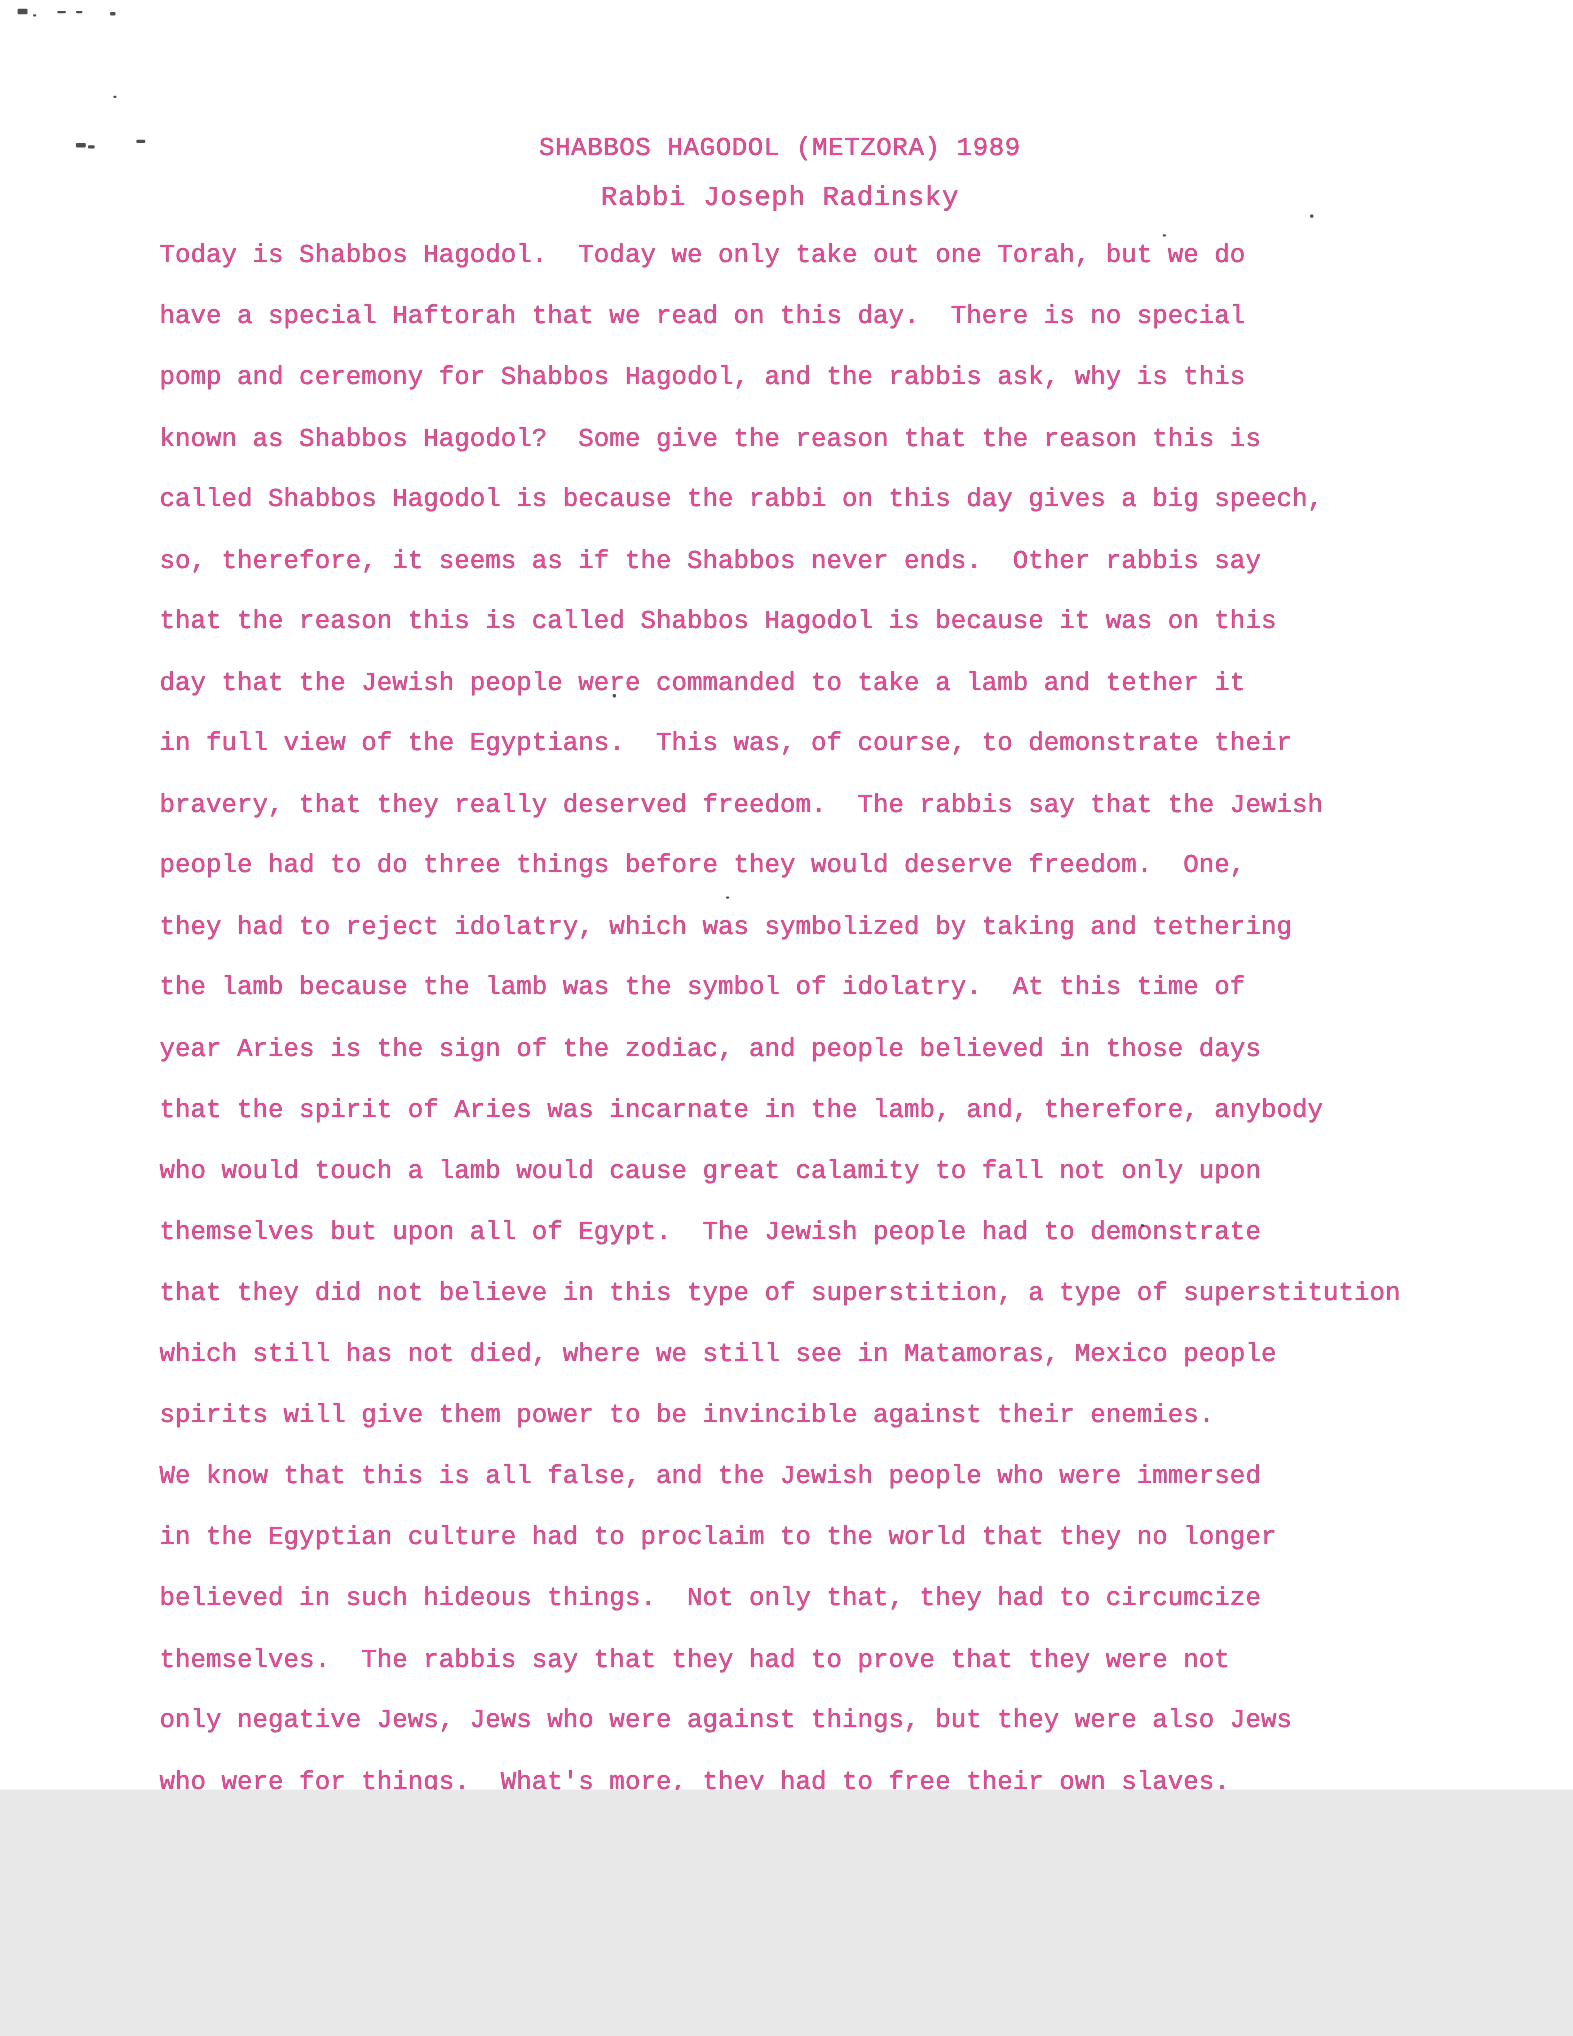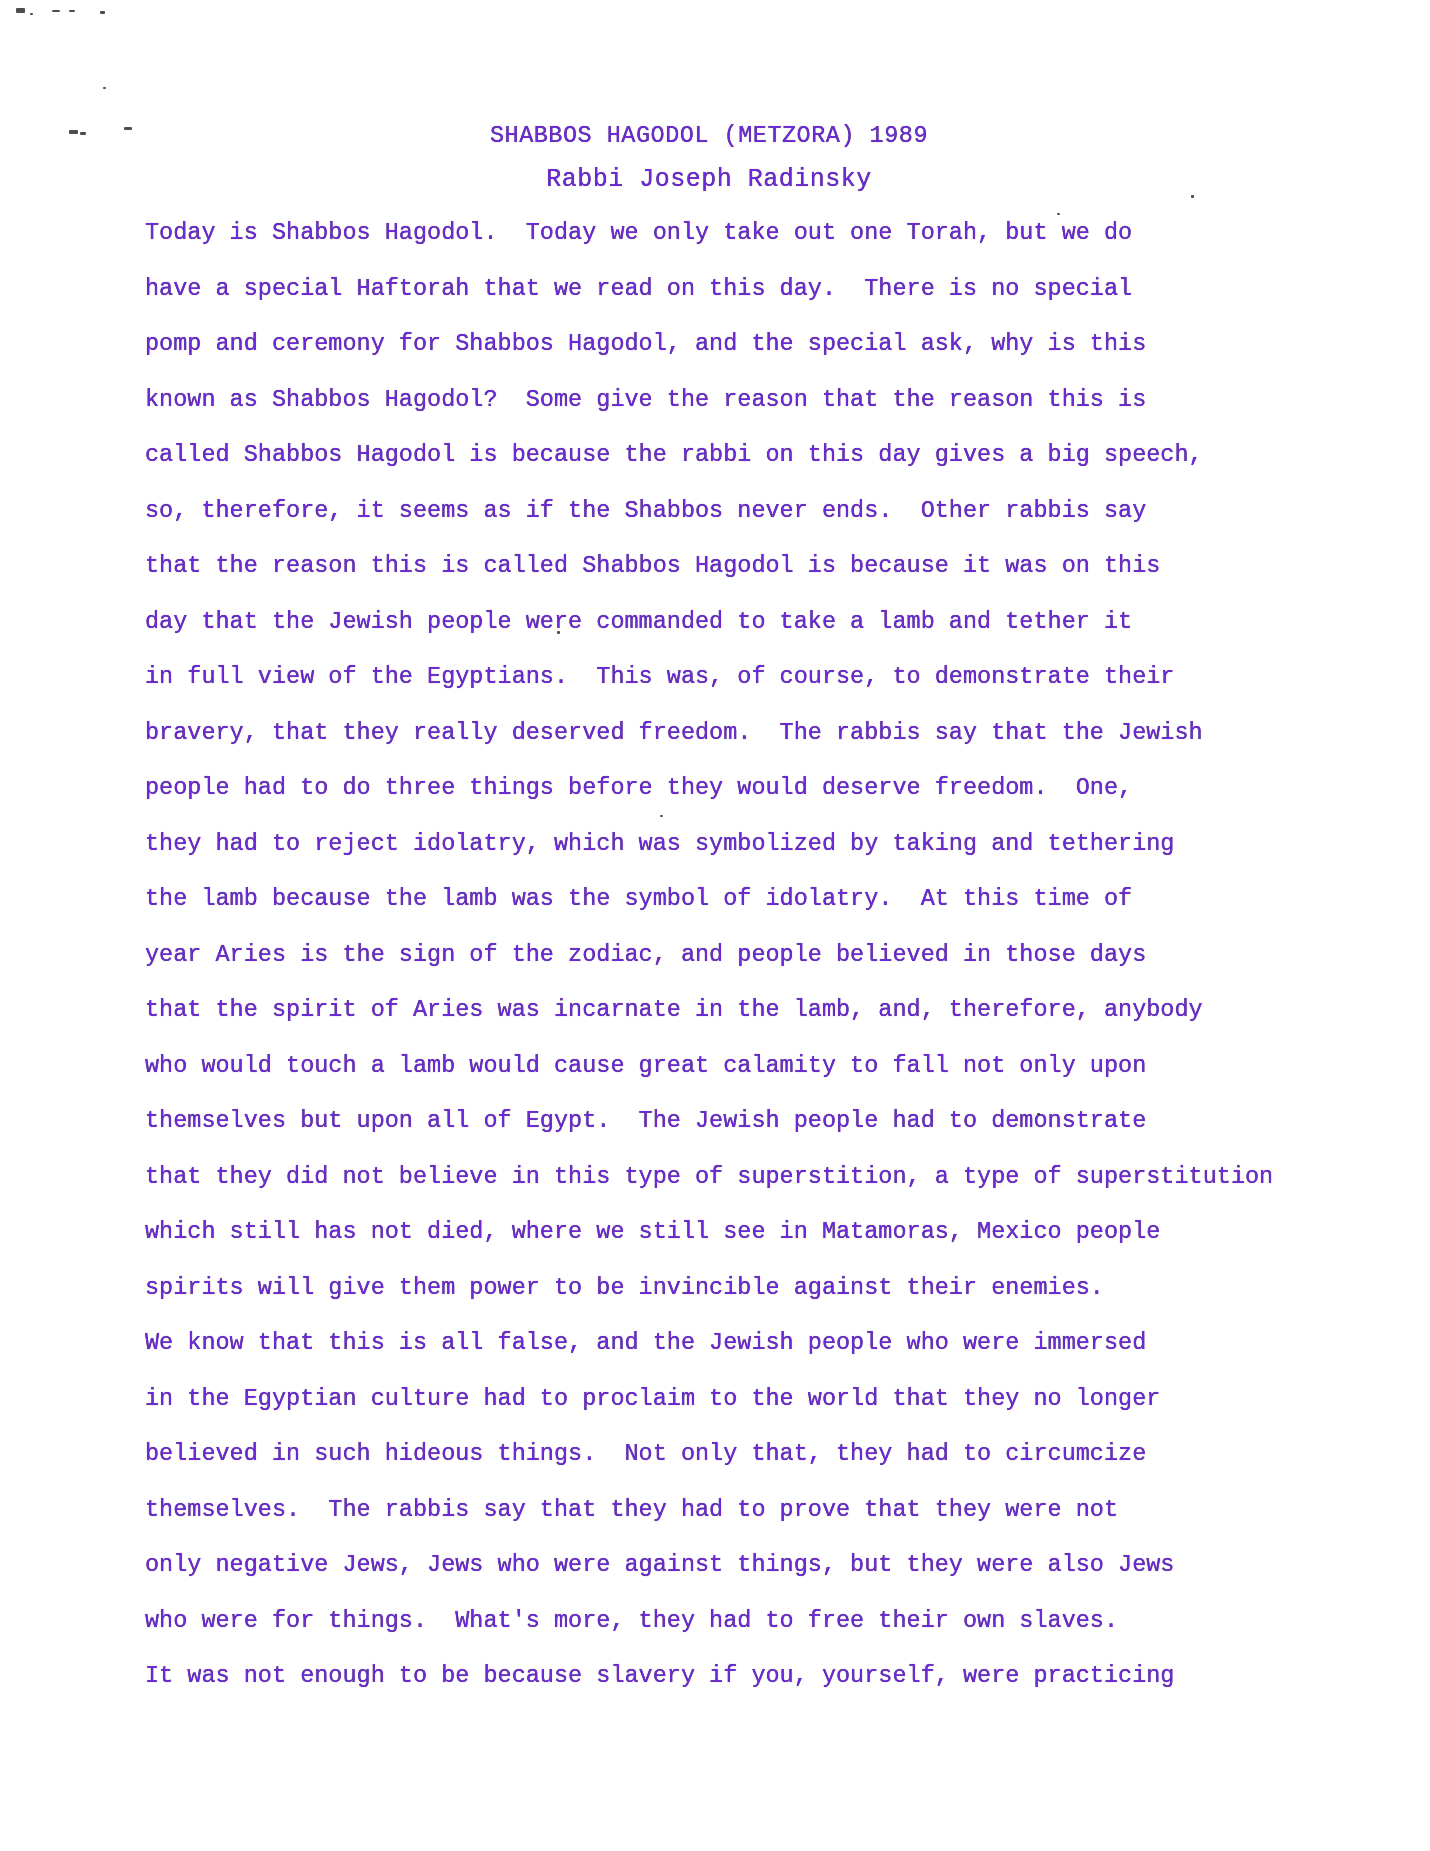--- a/index.html
+++ b/index.html
@@ -3,25 +3,25 @@
 <meta charset="utf-8">
 <style>
   html, body {
     margin: 0;
     padding: 0;
     background: #e8e8e8;
   }
   .page {
     position: relative;
     width: 1430px;
-    height: 1851px;
+    height: 1627px;
     background: #ffffff;
     overflow: hidden;
     font-family: "Liberation Mono", "DejaVu Sans Mono", monospace;
-    color: #6d28d9;
+    color: #ec4899;
   }
   .heading {
     position: absolute;
     left: 145px;
     top: 124px;
     width: 1128px;
     text-align: center;
   }
   .title {
     font-size: 23.5px;
@@ -66,21 +66,21 @@
 <div class="page">
 
   <div class="heading">
     <div class="title">SHABBOS HAGODOL (METZORA) 1989</div>
     <div class="subtitle">Rabbi Joseph Radinsky</div>
   </div>
 
   <div class="body-text" id="body-lines">
       <div class="line">Today is Shabbos Hagodol.  Today we only take out one Torah, but we do</div>
       <div class="line">have a special Haftorah that we read on this day.  There is no special</div>
-      <div class="line">pomp and ceremony for Shabbos Hagodol, and the special ask, why is this</div>
+      <div class="line">pomp and ceremony for Shabbos Hagodol, and the rabbis ask, why is this</div>
       <div class="line">known as Shabbos Hagodol?  Some give the reason that the reason this is</div>
       <div class="line">called Shabbos Hagodol is because the rabbi on this day gives a big speech,</div>
       <div class="line">so, therefore, it seems as if the Shabbos never ends.  Other rabbis say</div>
       <div class="line">that the reason this is called Shabbos Hagodol is because it was on this</div>
       <div class="line">day that the Jewish people were commanded to take a lamb and tether it</div>
       <div class="line">in full view of the Egyptians.  This was, of course, to demonstrate their</div>
       <div class="line">bravery, that they really deserved freedom.  The rabbis say that the Jewish</div>
       <div class="line">people had to do three things before they would deserve freedom.  One,</div>
       <div class="line">they had to reject idolatry, which was symbolized by taking and tethering</div>
       <div class="line">the lamb because the lamb was the symbol of idolatry.  At this time of</div>

